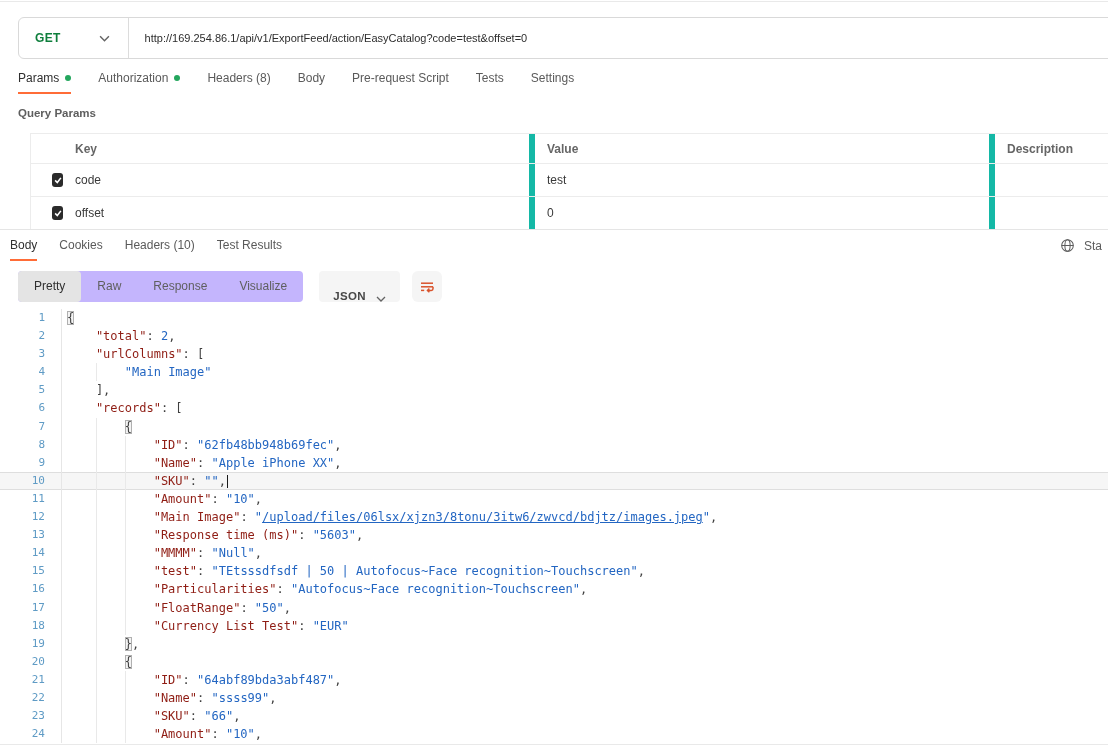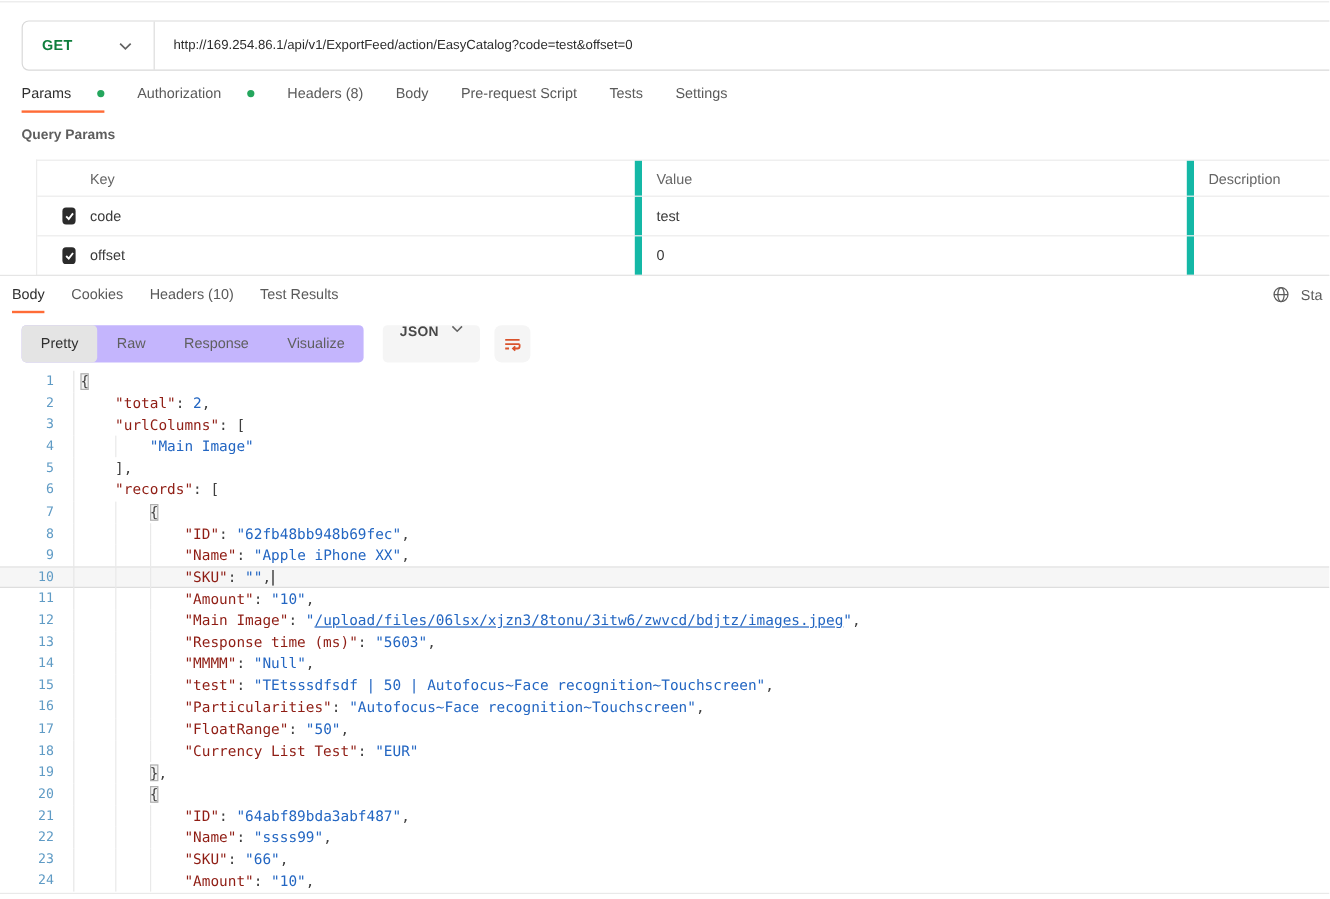--- a/index.html
+++ b/index.html
@@ -18,38 +18,38 @@
   }
   .method { display:flex; align-items:center; gap:38px; padding:0 18px 0 16px; cursor:pointer; }
   .method-label { font-size:12px; font-weight:bold; color:#0e7e3c; letter-spacing:.3px; }
   .url-divider { width:1px; align-self:stretch; background:#dcdcdc; }
   .url-text { padding-left:16px; font-size:11px; color:#2d2d2d; white-space:nowrap; }
 
   
   .req-tabs { position:absolute; top:71px; left:18px; display:flex; gap:27px; }
   .rtab {
     position:relative; font-size:12px; color:#5a5a5a; padding-bottom:9px;
-    display:flex; align-items:center; gap:22px; cursor:pointer; white-space:nowrap;
+    display:flex; align-items:center; gap:6px; cursor:pointer; white-space:nowrap;
   }
   .rtab.active { color:#2f2f2f; }
   .rtab.active::after {
     content:""; position:absolute; left:0; right:0; bottom:0; height:2px; background:#ff6c37;
   }
   .dot { width:6px; height:6px; border-radius:50%; background:#24a65d; }
 
   .qp-label { position:absolute; top:107px; left:18px; font-size:11.5px; font-weight:bold; color:#5e5e5e; }
 
   
   .ptable { position:absolute; top:133px; left:30px; width:1080px; border-top:1px solid #ececec; border-left:1px solid #ececec; }
   .prow { display:grid; grid-template-columns:32px 466px 460px 1fr; align-items:center; border-bottom:1px solid #ececec; }
   .prow.head { height:30px; border-bottom:1px solid #ececec; }
   .prow.body-row { height:33px; }
   .pcell { padding-left:12px; font-size:12px; height:100%; display:flex; align-items:center; }
   .pcell.c2, .pcell.c3 { border-left:6px solid #14b8a6; }
-  .head .pcell { color:#666; }
+  .head .pcell { color:#666;font-weight:bold; }
   .body-row .pcell { color:#3a3a3a; }
   .cb {
     width:14px; height:14px; margin-left:9px; background:#2b2b2b; border-radius:3px;
     display:flex; align-items:center; justify-content:center; cursor:pointer;
   }
   .section-divider { position:absolute; top:229px; left:0; right:0; height:1px; background:#e5e5e5; }
 
   
   .resp-tabs { position:absolute; top:238px; left:10px; display:flex; gap:22px; }
   .resp-meta {
@@ -60,21 +60,21 @@
   
   .toolbar { position:absolute; top:271px; left:18px; display:flex; align-items:center; }
   .seg { display:flex; background:#c4b5fd; border-radius:4px; }
   .seg-item {
     font-size:12px; color:#5f5f5f; padding:0 16px; height:31px; line-height:31px;
     border-radius:4px; cursor:pointer; white-space:nowrap;
   }
   .seg-item.active { background:#e4e4e4; color:#2f2f2f; }
   .lang-select {
     margin-left:16px; height:31px; background:#f5f5f5; border-radius:4px;
-    display:flex; align-items:flex-start; gap:10px; padding:0 14px; cursor:pointer;
+    display:flex; align-items:flex-end; gap:10px; padding:0 14px; cursor:pointer;
   }
   .lang-label { font-size:11.5px; font-weight:bold; color:#474747; letter-spacing:.3px; }
   .wrap-btn {
     margin-left:12px; width:30px; height:31px; background:#f5f5f5; border-radius:6px;
     display:flex; align-items:center; justify-content:center; cursor:pointer;
   }
 
   
   .code { position:absolute; top:309px; left:0; right:0; font-family:"DejaVu Sans Mono", monospace; }
   .cl { display:flex; height:18.1px; line-height:18.1px; }

